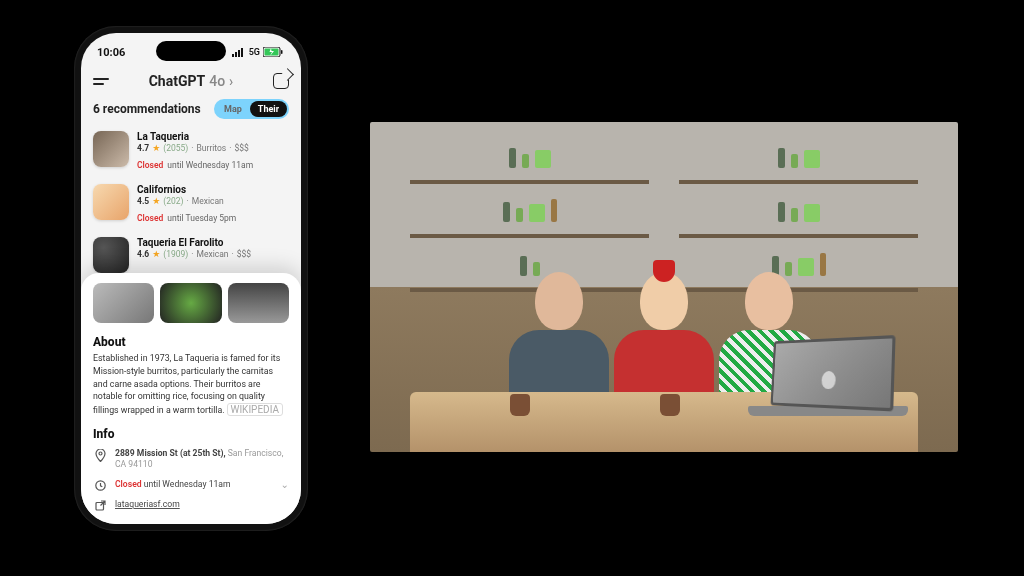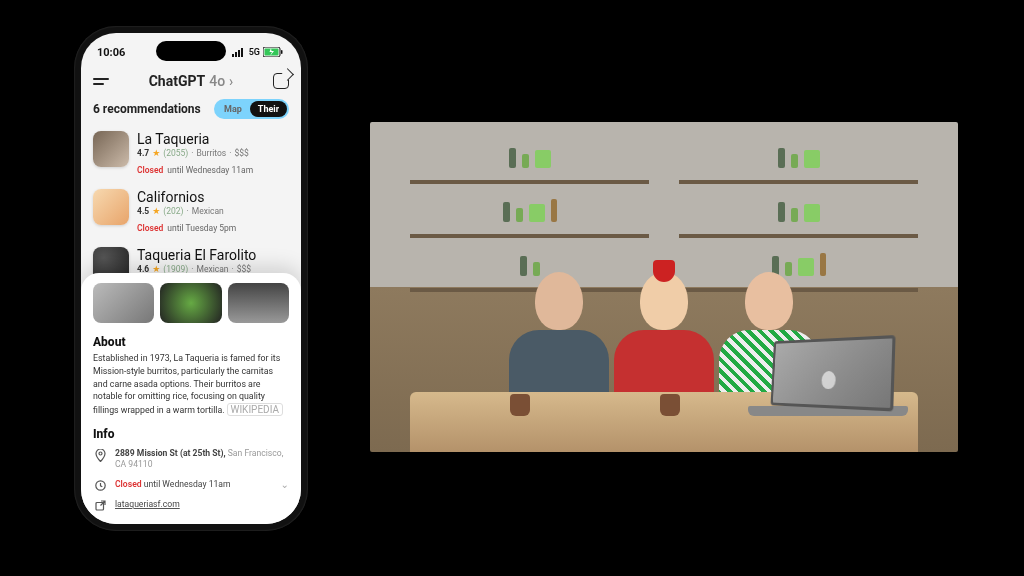--- a/index.html
+++ b/index.html
@@ -36,21 +36,21 @@
   .recs-label { font-size:12px; font-weight:700; color:#222; }
   .seg { display:flex; background:#7dd3fc; border-radius:12px; padding:2px; font-size:9px; font-weight:700;}
   .seg div { padding:3px 8px; border-radius:10px; color:#666; }
   .seg .on { background:#111; color:#fff; }
 
   .list { padding: 0 10px; }
   .item { display:flex; gap:8px; padding:6px 2px; align-items:flex-start;}
   .thumb { width:36px; height:36px; border-radius:8px; background:linear-gradient(135deg,#765,#cba); flex-shrink:0; box-shadow:0 1px 3px rgba(0,0,0,.15);}
   .thumb.t2 { background:linear-gradient(135deg,#f7d9b0,#e8a46a);}
   .thumb.t3 { background:radial-gradient(circle at 30% 30%, #555,#222);}
-  .meta .name { font-size:14px; font-weight:400; color:#111; }
+  .meta .name { font-size:10px; font-weight:700; color:#111; }
   .meta .line2 { font-size:8.5px; color:#777; margin-top:1px; display:flex; gap:3px; align-items:center;}
   .star { color:#f5a623; font-size:9px;}
   .rating { color:#333; font-weight:700;}
   .reviews { color:#8a8;}
   .closed { color:#d33; font-weight:600; font-size:8.5px;}
   .until { color:#666; font-size:8.5px;}
 
   
   .sheet { position:absolute; left:0; right:0; top:240px; bottom:0; background:#fff; border-radius:18px 18px 0 0; box-shadow:0 -6px 20px rgba(0,0,0,.15); padding:10px 12px 6px; display:flex; flex-direction:column; overflow:hidden;}
   .photorow { display:flex; gap:6px; margin-bottom:8px;}

